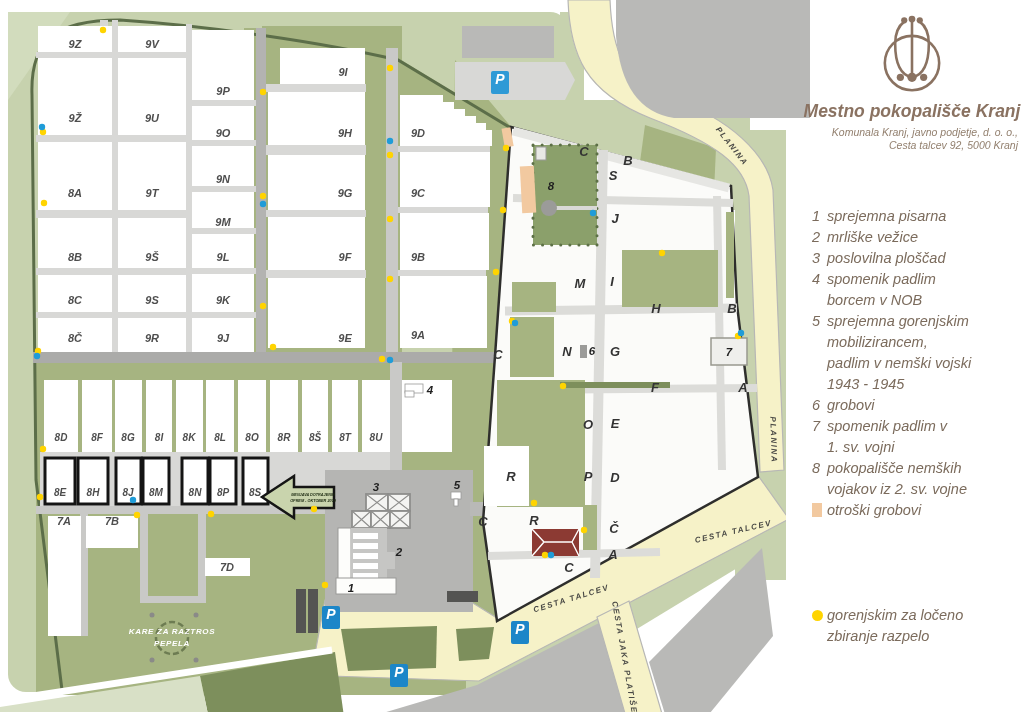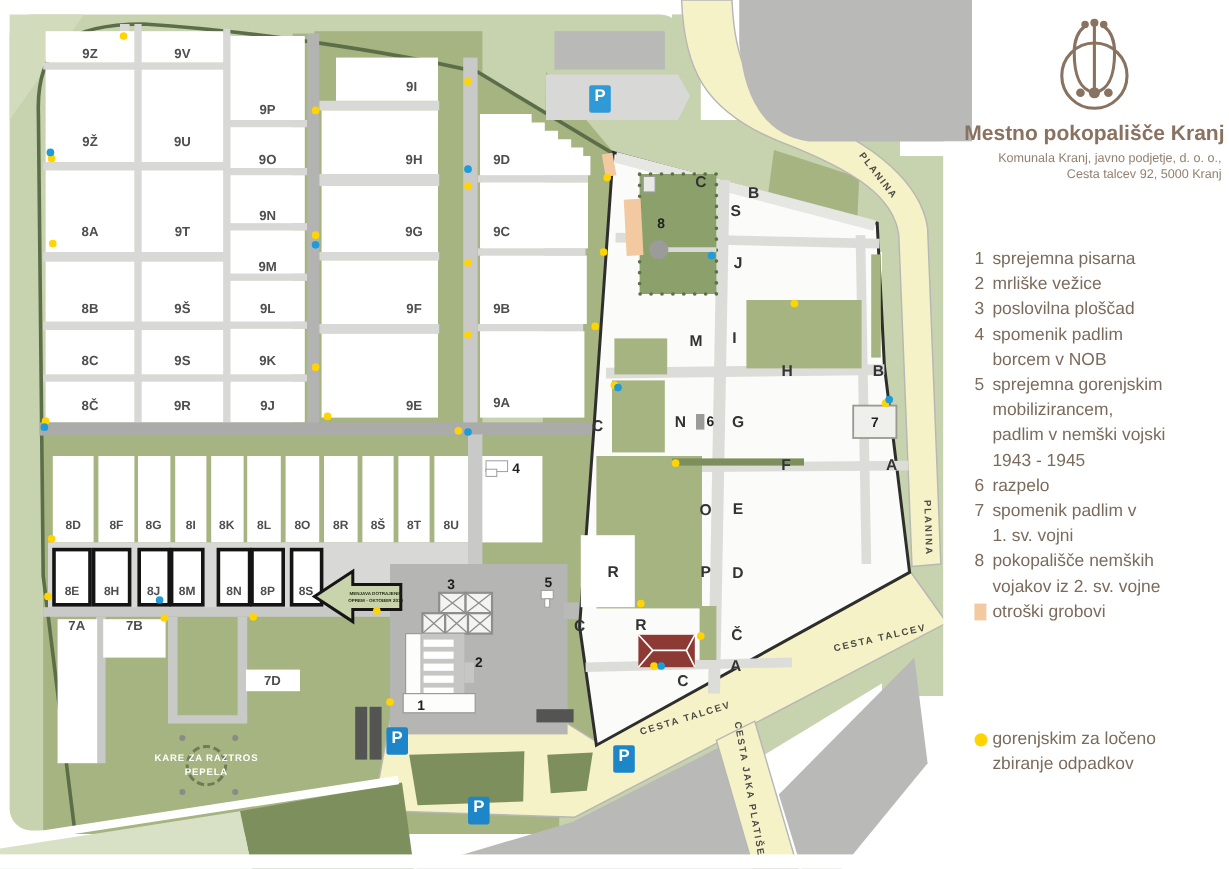--- a/index.html
+++ b/index.html
@@ -1,17 +1,17 @@
 <!DOCTYPE html>
 <html><head>
 <meta charset="utf-8">
 <style>
   html,body{margin:0;padding:0;background:#fff;}
   .page{position:relative;width:1024px;height:724px;background:#fff;overflow:hidden;
-        font-family:"Liberation Sans",sans-serif;}
+        font-family:"Liberation Sans",sans-serif;font-style:italic;}
   svg text{text-anchor:middle;}
   .m-lbl{font-family:"Liberation Sans",sans-serif;font-weight:bold;font-size:11px;fill:#4e4e4e;}
   .m-sm{font-family:"Liberation Sans",sans-serif;font-weight:bold;font-size:10px;fill:#4e4e4e;}
   .m-old{font-family:"Liberation Sans",sans-serif;font-weight:bold;font-size:13px;fill:#333;}
   .m-num{font-family:"Liberation Sans",sans-serif;font-weight:bold;font-size:11.5px;fill:#1f1f1f;}
   .m-street{font-family:"Liberation Sans",sans-serif;font-weight:bold;font-size:8px;fill:#4a4a46;letter-spacing:1.6px;}
   .m-note{font-family:"Liberation Sans",sans-serif;font-weight:bold;font-size:8px;fill:#fff;letter-spacing:.7px;}
   .m-arrow{font-family:"Liberation Sans",sans-serif;font-weight:bold;font-size:3.8px;fill:#1d2b12;}
   .m-p{font-family:"Liberation Sans",sans-serif;font-weight:bold;font-size:14px;fill:#fff;}
 
@@ -473,21 +473,21 @@
       <div class="lg-lines">
         <div>sprejemna gorenjskim</div>
         <div>mobilizirancem,</div>
         <div>padlim v nemški vojski</div>
         <div>1943 - 1945</div>
       </div>
     </div>
     <div class="lg-row">
       <span class="lg-marker">6</span>
       <div class="lg-lines">
-            <div>razpelo</div>
+            <div>grobovi</div>
           </div>
     </div>
     <div class="lg-row">
       <span class="lg-marker">7</span>
       <div class="lg-lines">
         <div>spomenik padlim v</div>
         <div>1. sv. vojni</div>
       </div>
     </div>
     <div class="lg-row">
@@ -503,20 +503,20 @@
             <div>otroški grobovi</div>
           </div>
     </div>
 
     <div class="lg-gap"></div>
 
     <div class="lg-row">
       <span class="lg-marker"><span class="lg-dot yellow"></span></span>
       <div class="lg-lines">
         <div>gorenjskim za ločeno</div>
-        <div>zbiranje odpadkov</div>
+        <div>zbiranje razpelo</div>
       </div>
     </div>
     <div class="lg-gap2"></div>
   </div>
 </div>
 
 </div>
 
 </body></html>

